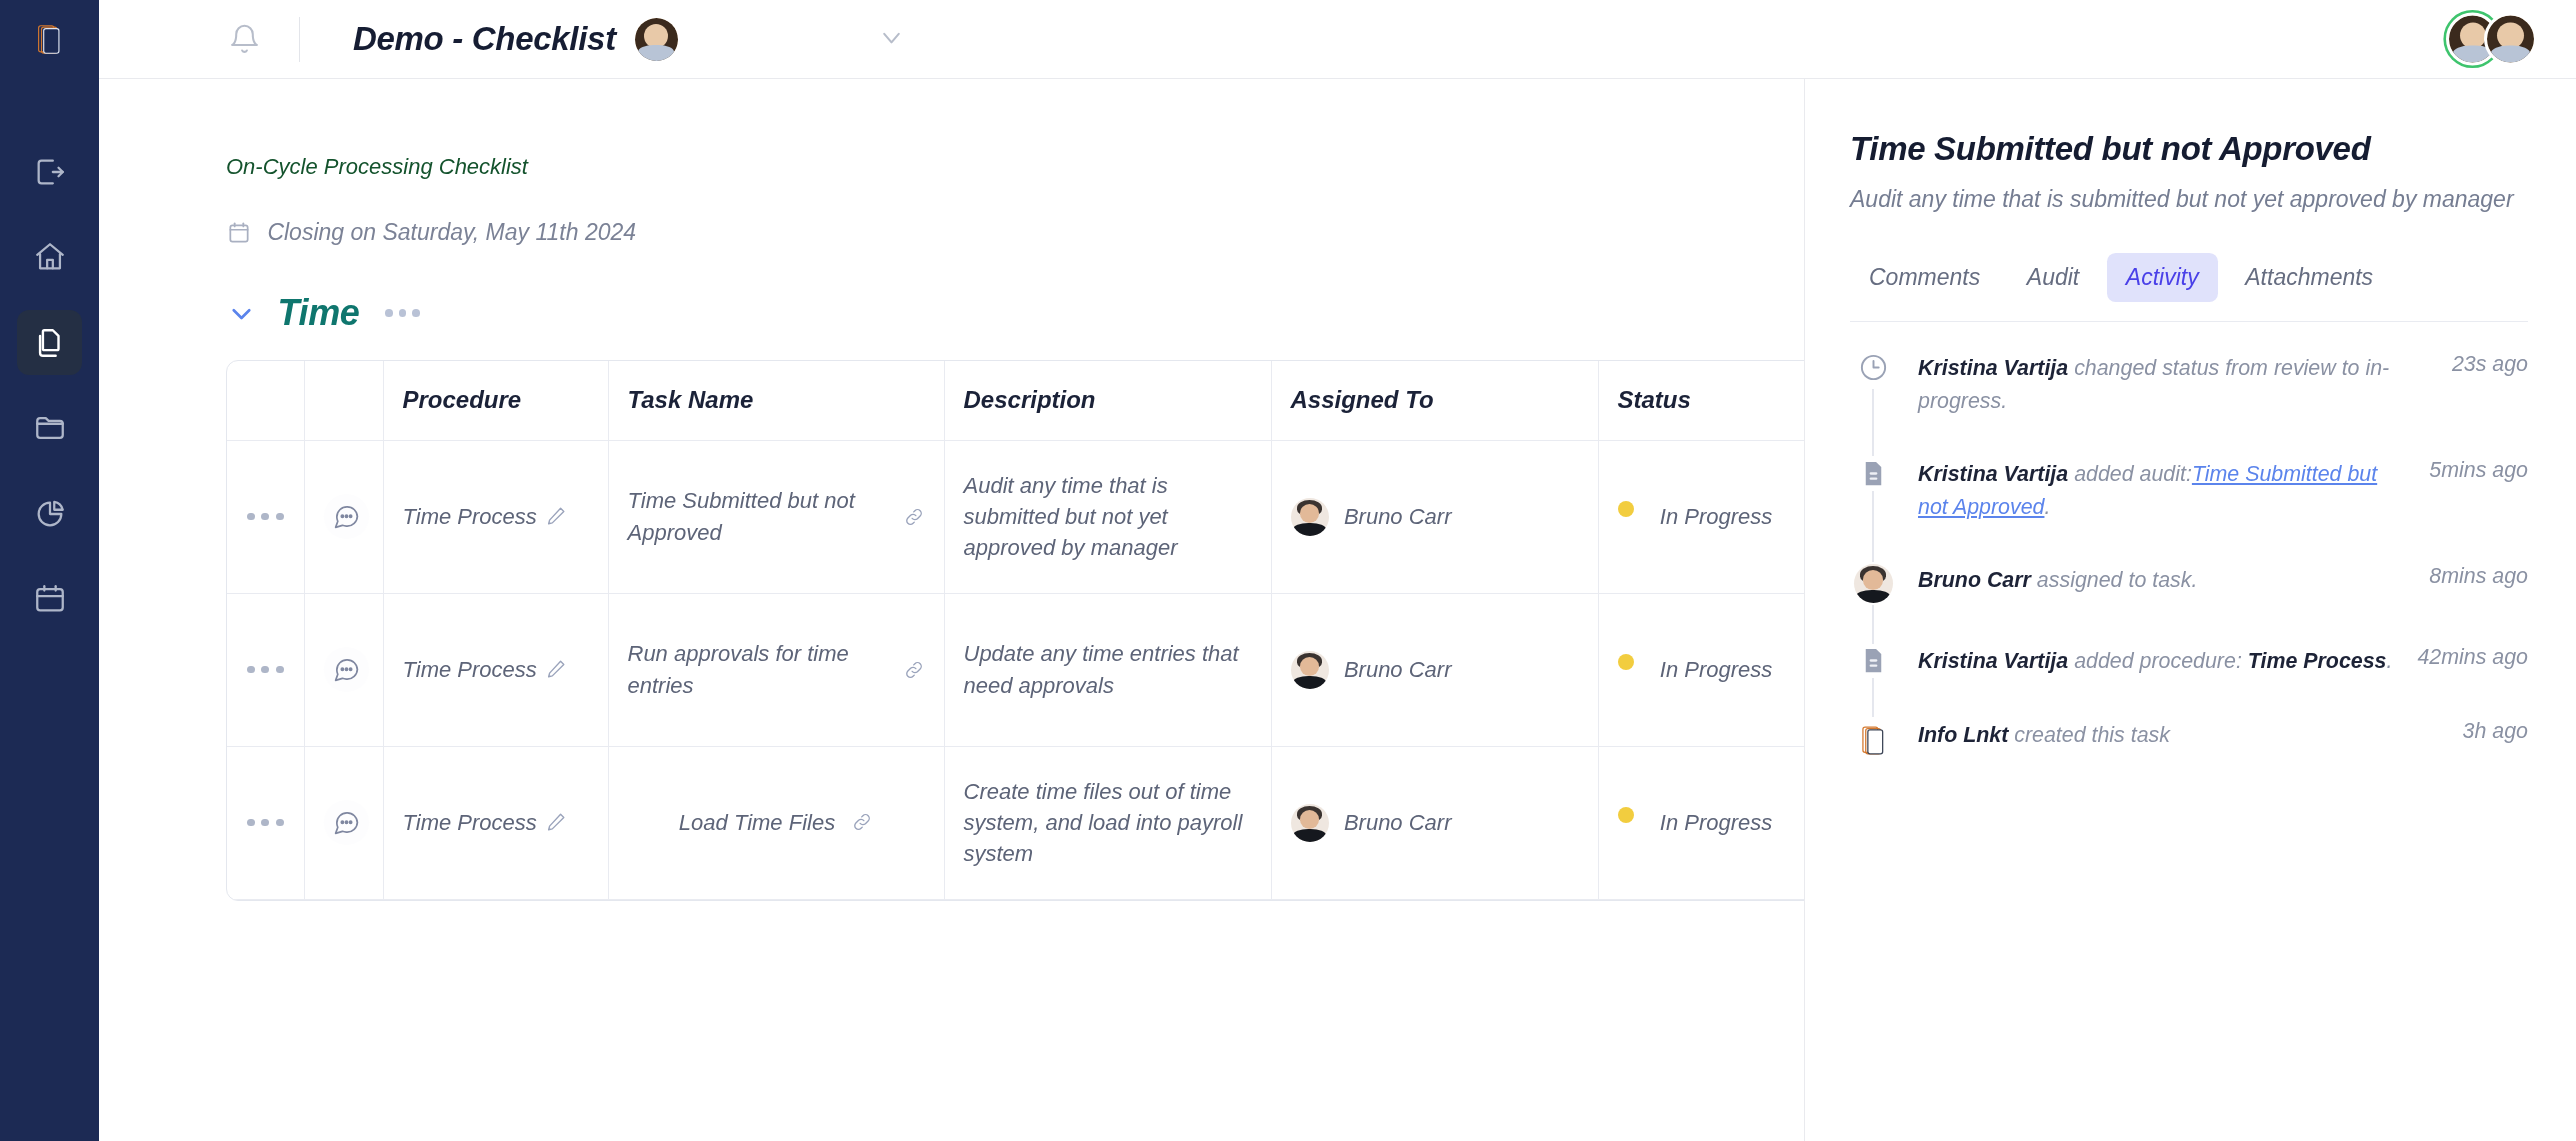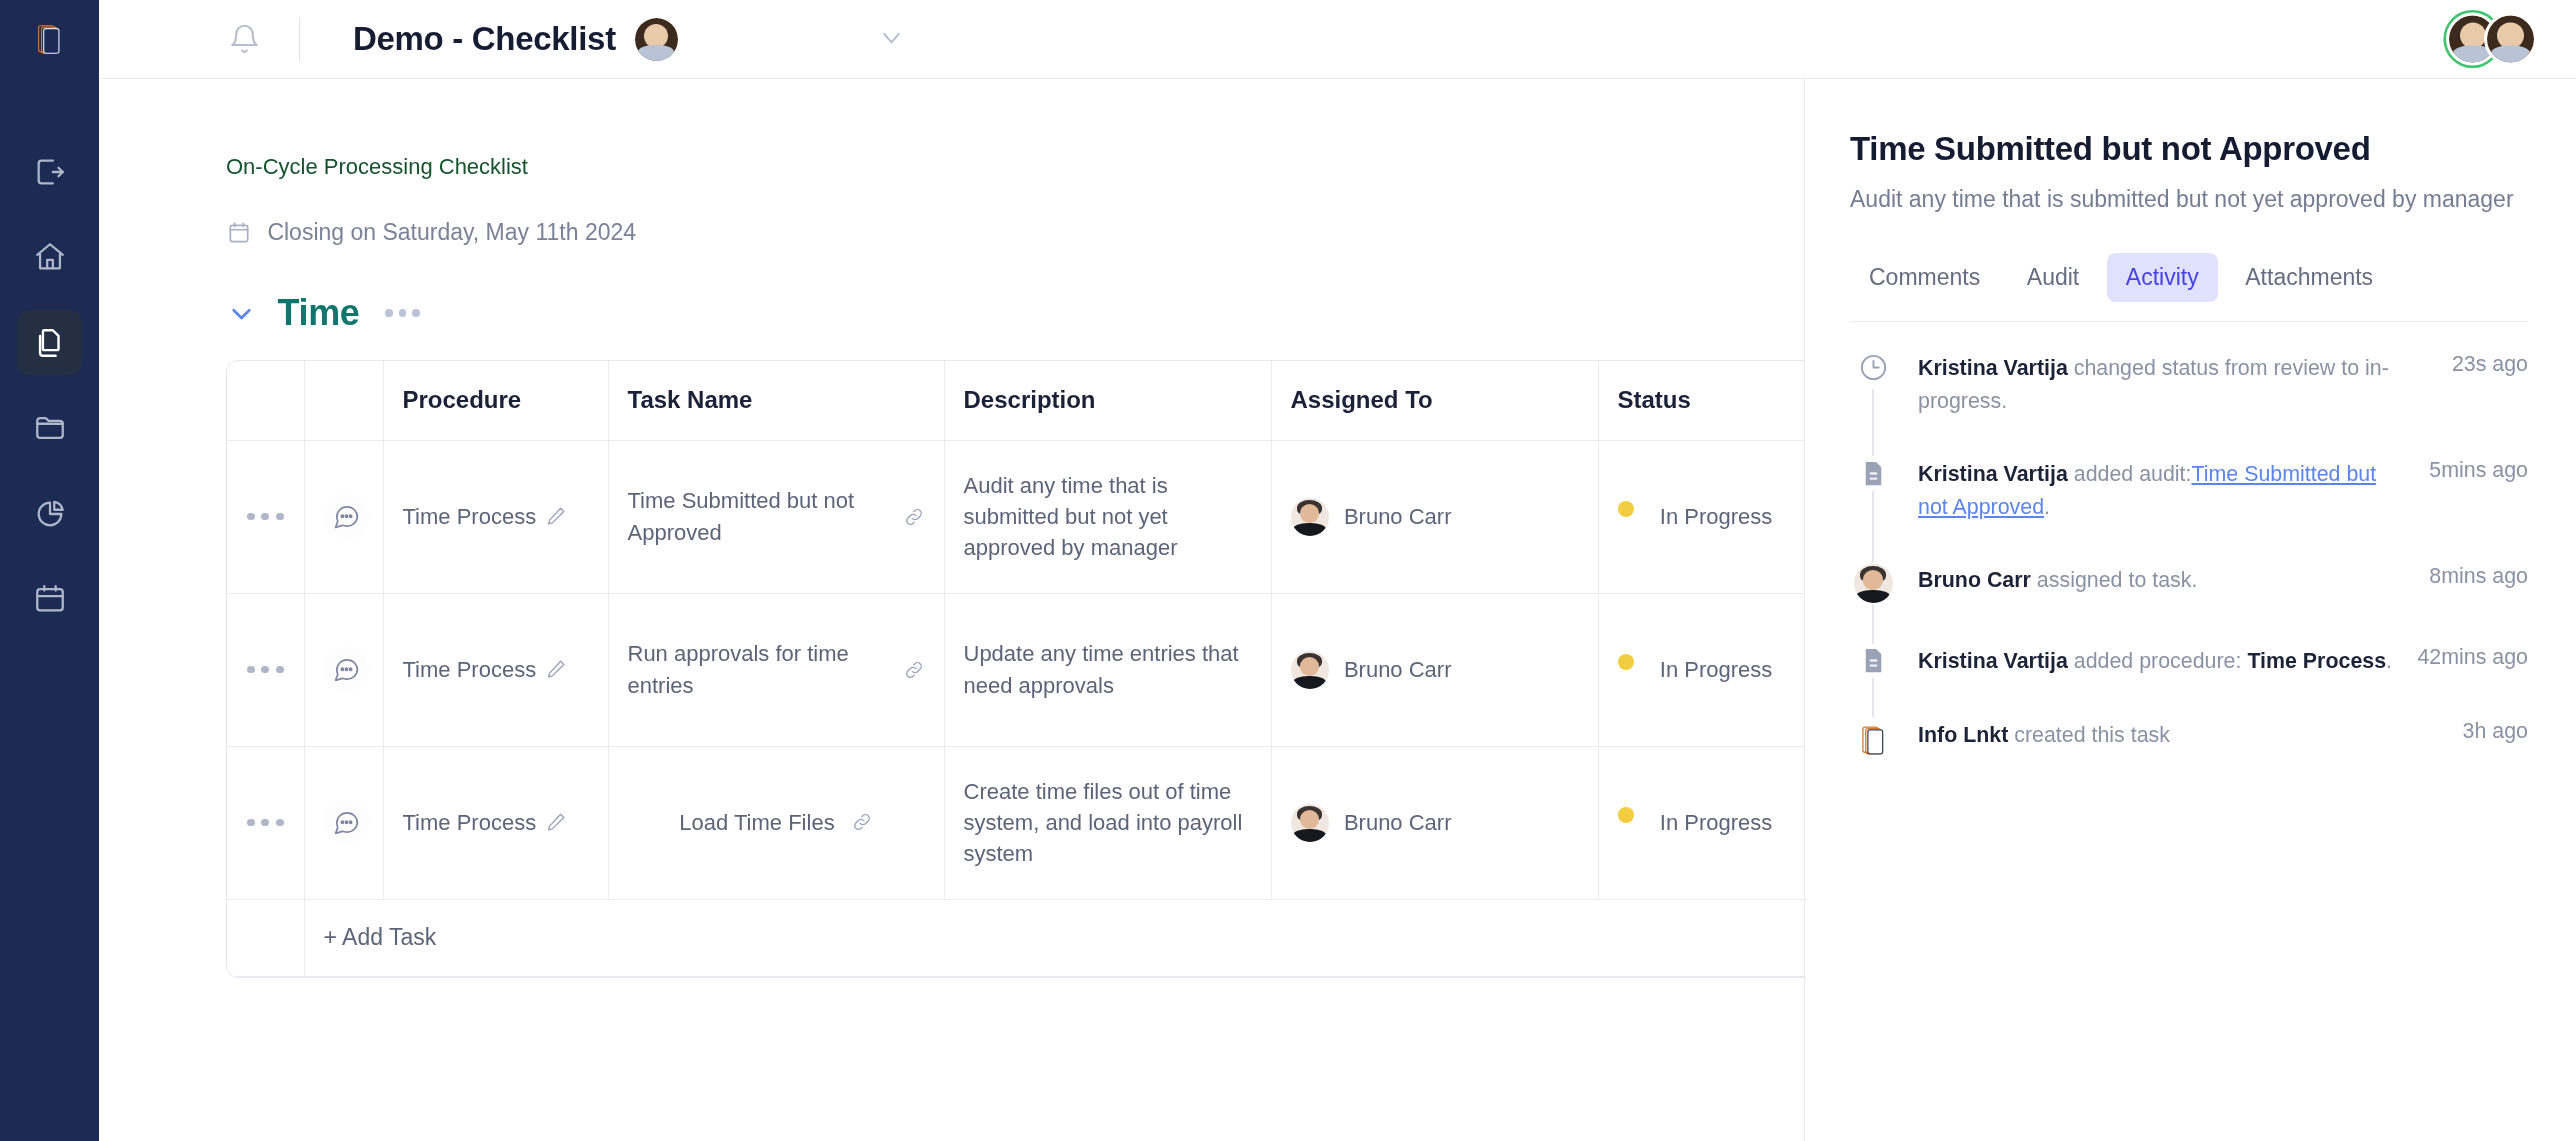--- a/index.html
+++ b/index.html
@@ -25,21 +25,21 @@
   .rail-nav { display: flex; flex-direction: column; align-items: center; gap: 20.6px; margin-top: 60px; }
   .rail-item {
     width: 65px; height: 65px; border-radius: 12px;
     display: flex; align-items: center; justify-content: center;
     cursor: pointer;
   }
   .rail-item.active { background: #242f44; }
   .rail-item svg { width: 34px; height: 34px; display: block; }
 
   
-  .body-col { flex: 1; display: flex; flex-direction: column; min-width: 0; }
+  .body-col { flex: 1; display: flex; flex-direction: column; min-width: 0; font-style: italic; }
 
   
   .topbar {
     height: 79px; flex: 0 0 79px;
     border-bottom: 0.9px solid #e9eaee;
     display: flex; align-items: center;
     background: #fff; position: relative;
   }
   .bell { margin-left: 129px; display:flex; align-items:center; cursor:pointer; }
   .bell svg { width: 33px; height: 33px; }
@@ -452,26 +452,20 @@
                   </span>
                 </td>
                 <td class="cell c-stat">
                   <span class="stat-cell">
                     <i class="dot-y"></i>
                     <span>In Progress</span>
                   </span>
                 </td>
               </tr>
 
-              <tr class="add-task-row">
-                <td></td>
-                <td colspan="6">
-                  <span class="add-task">+ Add Task</span>
-                </td>
-              </tr>
 
             </tbody>
           </table>
         </div>
       </main>
 
       <aside class="panel">
         <div class="panel-title">Time Submitted but not Approved</div>
         <div class="panel-desc">Audit any time that is submitted but not yet approved by manager</div>
 

